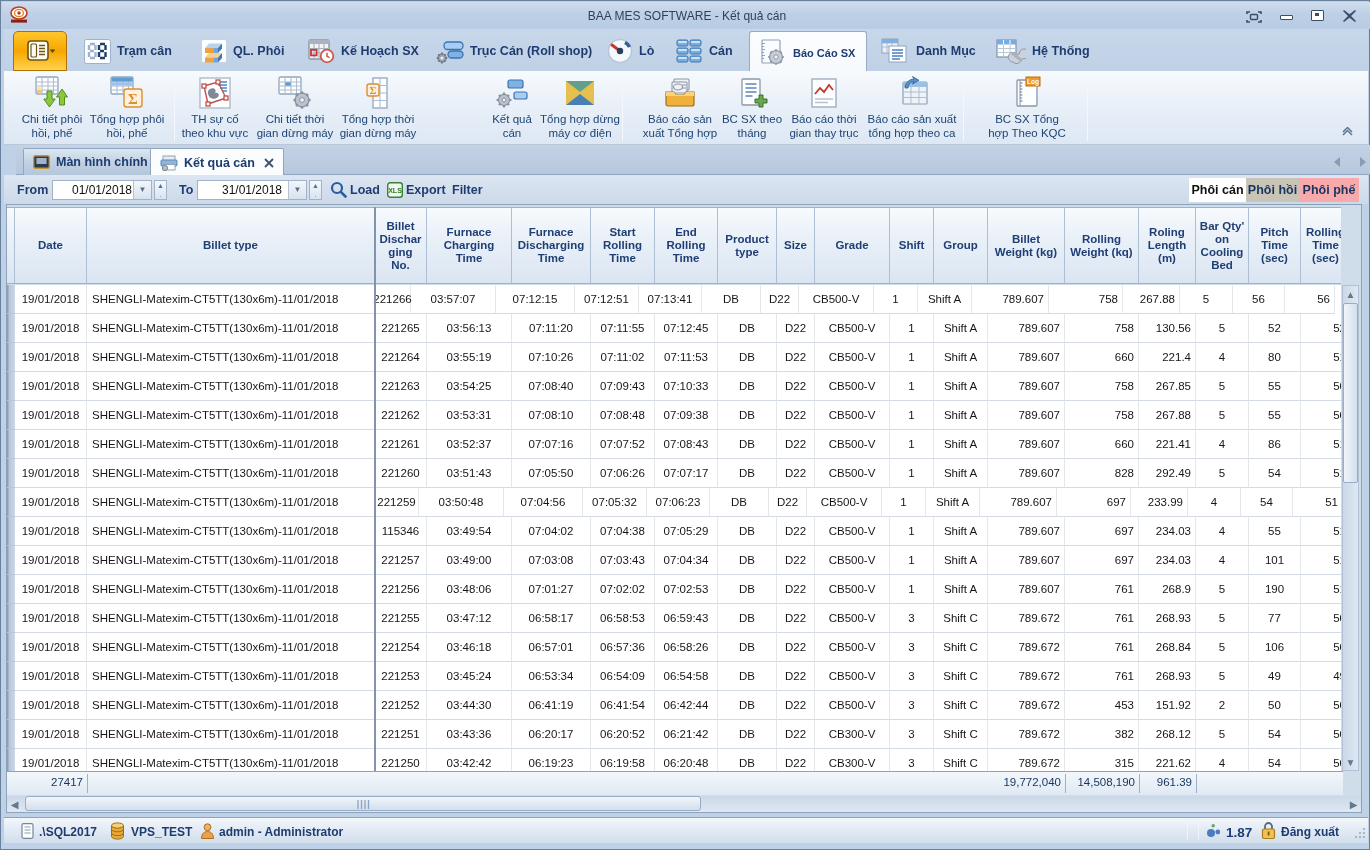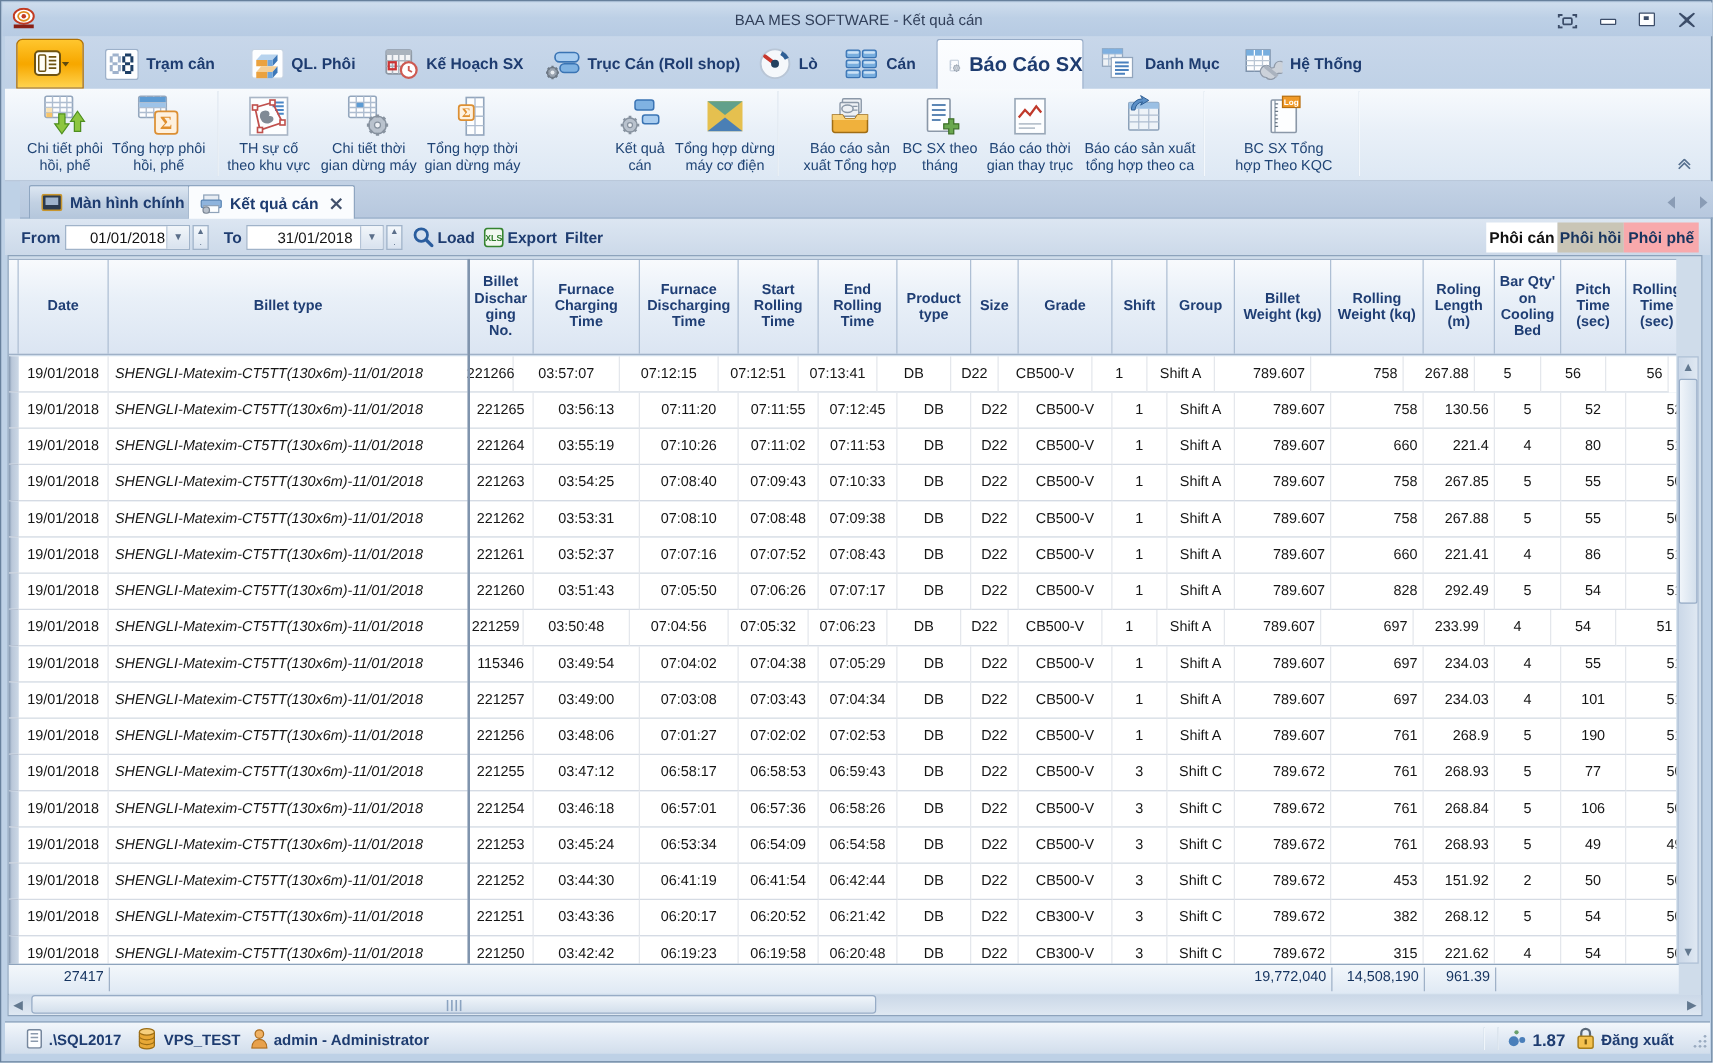--- a/index.html
+++ b/index.html
@@ -7,21 +7,21 @@
 #win { position:absolute; left:0; top:0; width:1370px; height:850px; background:#bed1e6; border:1px solid #67809c; }
 .abs { position:absolute; }
 
 #titlebar { position:absolute; left:1px; top:1px; width:1368px; height:27px;
   background:linear-gradient(#cfdded,#bdd0e6 45%,#b7cbe3); }
 #title { position:absolute; top:7px; left:0; width:1370px; text-align:center; font-size:12px; color:#32405a; }
 
 #tabrow { position:absolute; left:3px; top:28px; width:1364px; height:42px; background:linear-gradient(#c8d7ea,#bfd1e6); }
 .rtab { position:absolute; top:2px; height:40px; display:flex; align-items:center; font-weight:bold; font-size:12.5px; color:#1e3c70; }
 .rtab svg { margin-right:6px; }
-#seltab { position:absolute; top:2px; height:42px; white-space:nowrap; background:linear-gradient(#fcfdff,#f6f9fd); border:1px solid #96abc7; border-bottom:none; border-radius:3px 3px 0 0; display:flex; align-items:center; font-weight:bold; font-size:16px; color:#1e3c70; }
+#seltab { position:absolute; top:2px; height:42px; white-space:nowrap; background:linear-gradient(#fcfdff,#f6f9fd); border:1px solid #96abc7; border-bottom:none; border-radius:3px 3px 0 0; display:flex; align-items:center; font-weight:bold; font-size:11px; color:#1e3c70; }
 #appbtn { position:absolute; left:9px; top:2px; width:54px; height:40px; border:1px solid #b06f00; border-radius:5px 5px 0 0;
   background:linear-gradient(#ffc62e,#f7a800 48%,#f7a800 52%,#ffd34f); display:flex; align-items:center; justify-content:center; }
 
 #ribbon { position:absolute; left:3px; top:70px; width:1364px; height:74px;
   background:linear-gradient(#f7fafd,#e9f0f8 45%,#dde8f4); border-bottom:1px solid #bac8da; }
 .rbtn { position:absolute; top:3px; height:68px; text-align:center; font-size:11.5px; color:#204576; line-height:13.5px; }
 .rbtn svg { display:block; margin:2px auto 3px auto; }
 .rsep { position:absolute; top:2px; width:1px; height:68px; background:#c0cddd; border-right:1px solid #f4f8fc; }
 #chev { position:absolute; right:14px; top:56px; color:#56708f; font-size:12px; }
 
@@ -42,21 +42,21 @@
 #gridclip { position:absolute; left:0px; top:2px; width:1334px; height:564px; overflow:hidden; }
 #ghead { position:absolute; left:0; top:0; width:1358px; height:77px; display:flex;
   background:linear-gradient(#f8fafd,#e9f0f8 40%,#dbe5f2); border-top:1px solid #9fb1c7; border-bottom:1px solid #9fb1c7; }
 .hc { flex:none; border-right:1px solid #aebfd4; display:flex; align-items:center; justify-content:center; text-align:center; font-weight:bold; font-size:11.5px; color:#1f3e74; line-height:13px; }
 #gbody { position:absolute; left:0; top:78px; width:1358px; }
 .grow { display:flex; height:29px; background:#fff; }
 .gc { flex:none; border-right:1px solid #e4e7ec; border-bottom:1px solid #d5dbe4; font-size:11.5px; color:#161616; display:flex; align-items:center; }
 .ind { width:8px; flex:none; background:linear-gradient(90deg,#8094ad,#b9c7d9 30%,#ccd8e6); border-bottom:1px solid #b9c4d4; }
 .ctr { justify-content:center; }
 .rt { justify-content:flex-end; padding-right:4px; }
-.lf { padding-left:5px;font-style:italic; }
+.lf { padding-left:5px; }
 #fixline { position:absolute; left:367px; top:0; width:2px; height:566px; background:#8094ad; }
 #summary { position:absolute; left:0px; top:566px; width:1336px; height:24px; background:linear-gradient(#f3f7fb,#dfe9f4); border-top:1px solid #8da3bc; overflow:hidden; }
 .sv { position:absolute; top:4px; font-size:11.5px; color:#15335f; text-align:right; }
 .stick { position:absolute; top:2px; width:1px; height:19px; background:#9fb1c7; }
 
 #vsb { position:absolute; right:2px; top:80px; width:17px; height:486px; background:linear-gradient(90deg,#cbd8e8,#dfe8f2); border:1px solid #b0c1d6; }
 .sbtn { position:absolute; left:0; width:15px; height:16px; display:flex; align-items:center; justify-content:center; color:#62788f; font-size:10px; }
 #vthumb { position:absolute; left:0px; top:17px; width:15px; height:180px; background:linear-gradient(90deg,#f0f5fa,#d3dfec); border:1px solid #97acc6; border-radius:2px; }
 #hsb { position:absolute; left:0px; top:591px; width:1354px; height:16px; background:linear-gradient(#cbd8e8,#dfe8f2); }
 #hthumb { position:absolute; left:18px; top:0px; width:676px; height:15px; background:linear-gradient(#f0f5fa,#d3dfec); border:1px solid #97acc6; border-radius:3px; }

